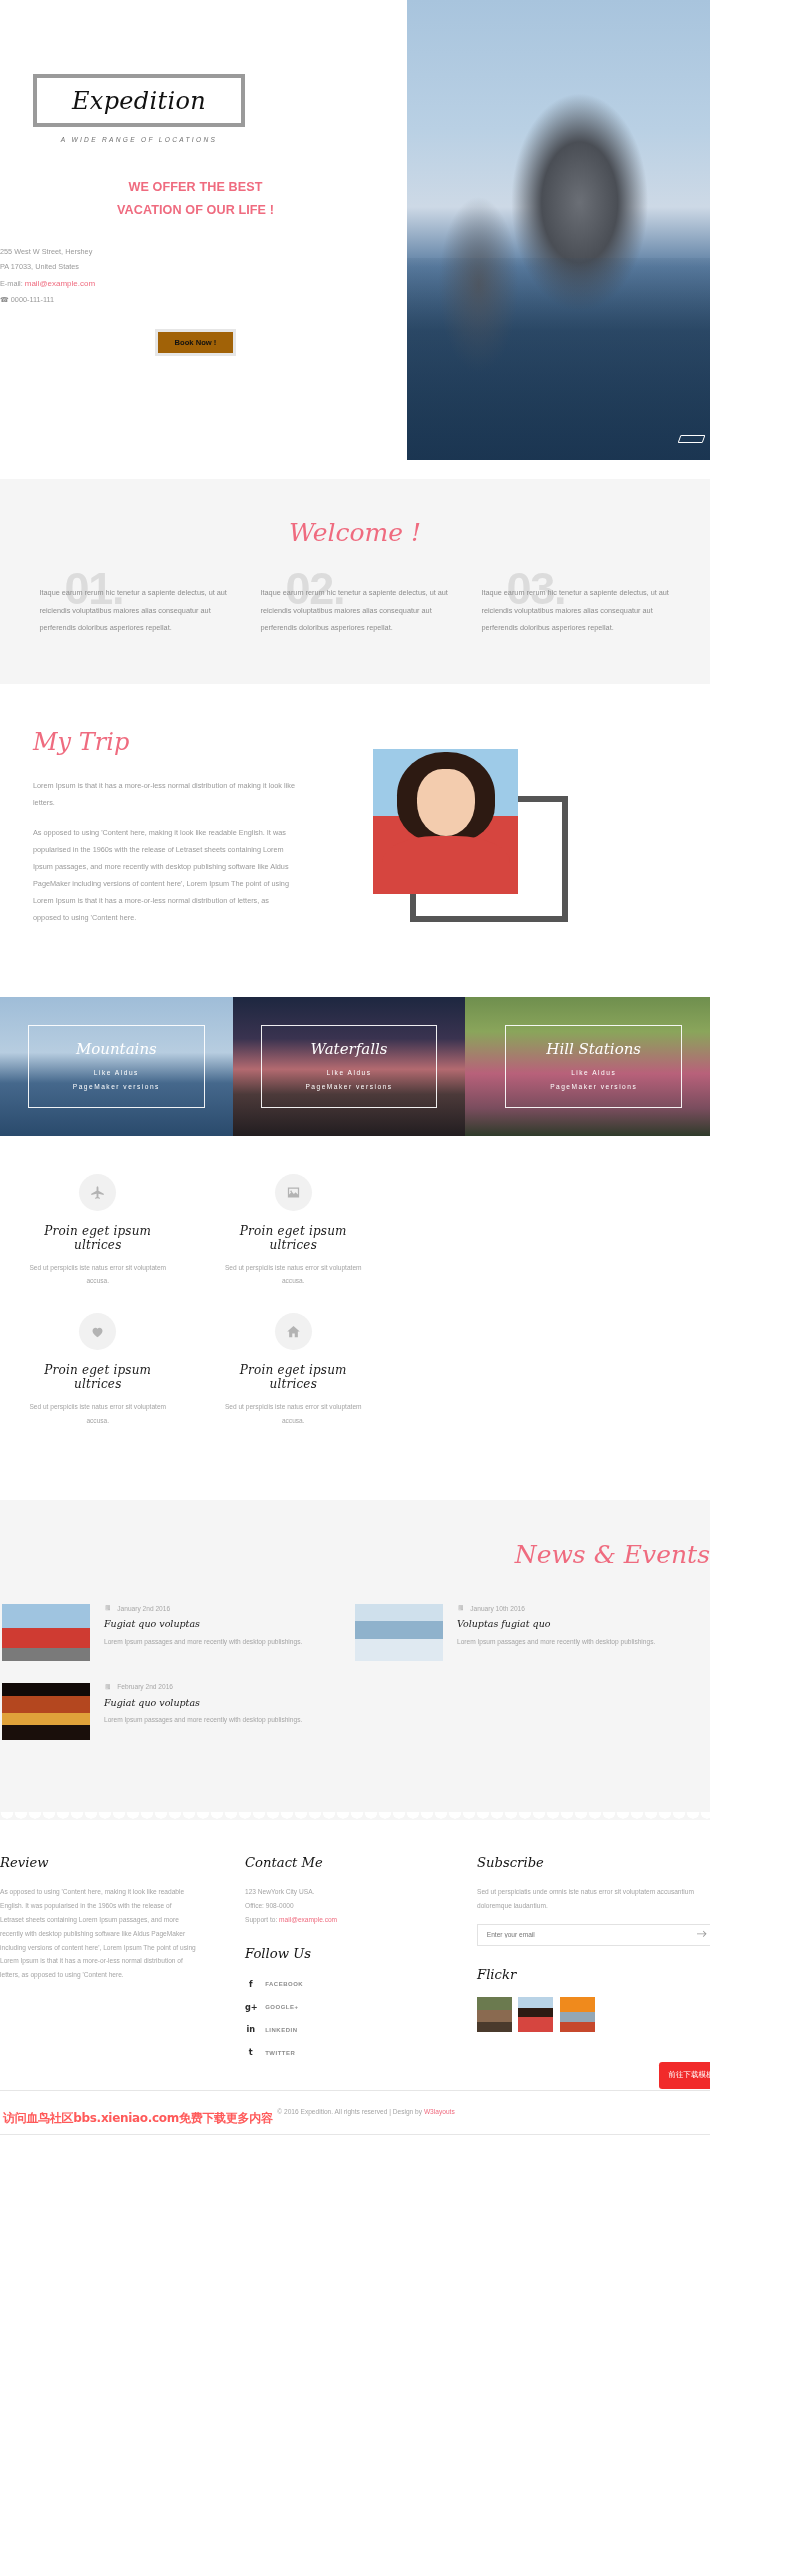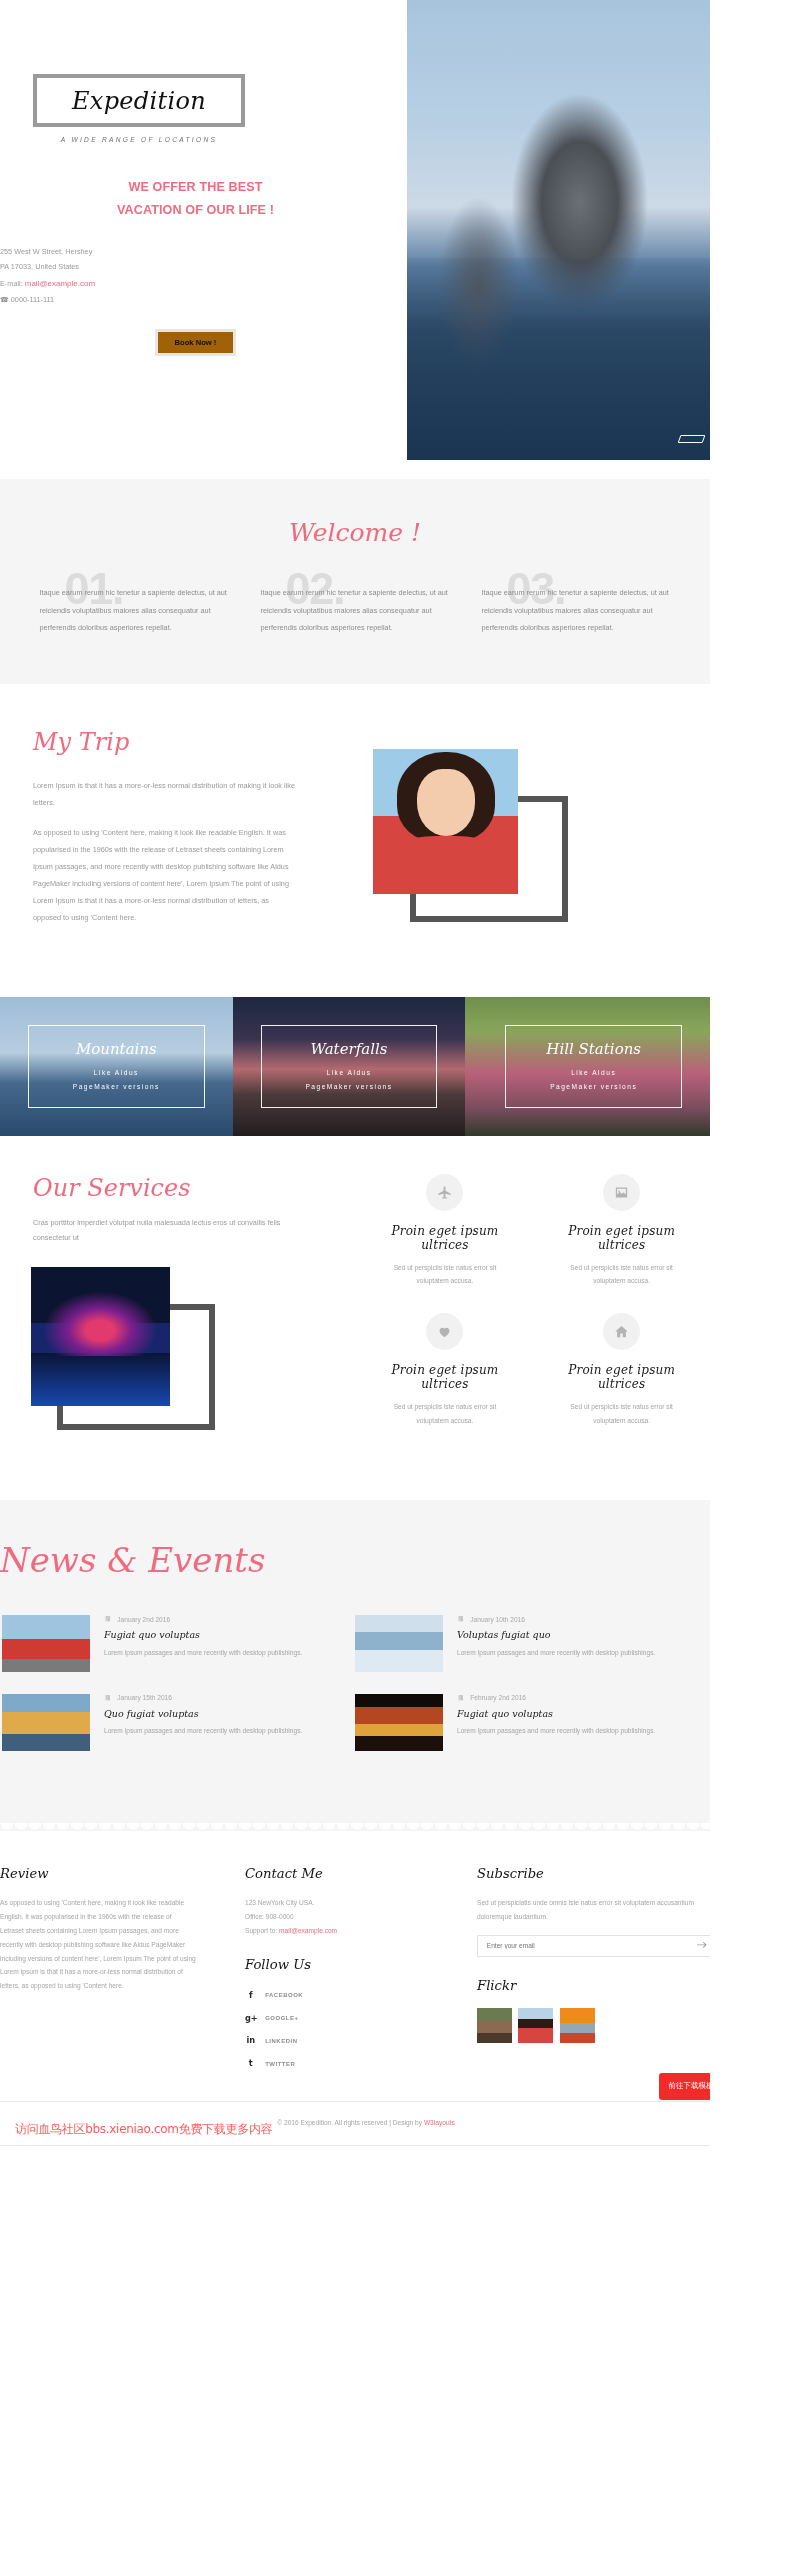--- a/index.html
+++ b/index.html
@@ -101,21 +101,21 @@
   .sp-blue{position:absolute;left:0;bottom:0;width:100%;height:38%;background:linear-gradient(rgba(20,60,200,.1),rgba(30,90,220,.75));}
   .srv-right { width:391px; display:flex; flex-wrap:wrap; }
   .srv-item { width:50%; text-align:center; padding:0 21.4px 25px; }
   .srv-ic { width:37px; height:37px; border-radius:50%; background:#f1f1f1; margin:0 auto 12.6px; display:flex; align-items:center; justify-content:center; color:#b3b3b3; }
   .srv-ic svg { width:15px; height:15px; fill:#b3b3b3; }
   .srv-item h4 { font-family:"DejaVu Serif", serif; font-style:italic; font-size:12px; color:#1a1a1a; font-weight:400; margin-bottom:8.8px; letter-spacing:0.2px;}
   .srv-item p { font-size:6.6px; line-height:2.1; color:#a5a5a5; }
 
   
   .news { background:#f5f5f5; padding:40px 0 45px; }
-  .news h2 { text-align:left; font-size:34px; margin-bottom:35px; }
+  .news h2 { text-align:right; font-size:25px; margin-bottom:35px; }
   .news-grid { width:706px; margin:0 auto; display:flex; flex-wrap:wrap; }
   .news-item { width:50%; display:flex; gap:14px; padding:0 11.4px 21.4px 0; }
   .news-thumb { width:88px; height:57px; flex:0 0 88px; }
   .nt1 { background:linear-gradient(#9fc4e0 0 42%, #cf3b32 42% 78%, #7a7a7a 78% 100%); }
   .nt2 { background:linear-gradient(#cfe0ec 0 30%, #8fb2cc 30% 62%, #dfe9f1 62% 100%); }
   .nt3 { background:linear-gradient(#7fa9c8 0 32%, #e0a94a 32% 70%, #3f5f7d 70% 100%); }
   .nt4 { background:linear-gradient(#120a08 0 22%, #b4471f 22% 52%, #e0a23a 52% 74%, #1a0f0b 74% 100%); }
   .news-body { flex:1; }
   .news-date { font-size:6.6px; color:#a8a8a8; margin-bottom:6.3px; display:flex; align-items:center; gap:5.7px;}
   .cal-ic { width:7.6px; height:7.6px; fill:#bdbdbd; }
@@ -145,21 +145,21 @@
   .sub-input button { border:0; background:transparent; padding:0 8.8px; cursor:pointer; color:#8c8c8c; font-size:8.8px; }
   .flickr-grid { display:flex; gap:6.3px; margin-top:10px; }
   .fk { width:35px; height:35px; }
   .fk1 { background:linear-gradient(#6b7a4f 0 38%, #8a6a50 38% 72%, #4a3a2c 72% 100%); }
   .fk2 { background:linear-gradient(#b9d3e6 0 30%, #2d1a12 30% 58%, #d6453f 58% 100%); }
   .fk3 { background:linear-gradient(#f08a1c 0 42%, #93a7b5 42% 72%, #c6482c 72% 100%); }
 
   .copybar { width:732px; margin:23px auto 0; border-top:0.6px solid #e6e6e6; padding:16.4px 0 19px; text-align:center; position:relative; }
   .copybar p { font-size:6.6px; color:#a5a5a5; }
   .copybar a { color:#ef6b7f; text-decoration:none; }
-  .watermark { position:absolute; left:15px; top:19px; font-size:12px; font-weight:normal; color:#ff5a5a; letter-spacing:-0.3px; font-family:"DejaVu Sans",sans-serif;}
+  .watermark { position:absolute; left:3px; top:19px; font-size:12px; font-weight:bold; color:#ff5a5a; letter-spacing:-0.3px; font-family:"DejaVu Sans",sans-serif;}
   .dl-btn { position:absolute; right:8.8px; top:-29px; background:#f12a2a; color:#fff; border:0; border-radius:3.2px; padding:8.2px 9.5px; font-size:7.6px; cursor:pointer; font-family:"DejaVu Sans",sans-serif; }
   .botline { width:732px; margin:0 auto; border-top:0.6px solid #e6e6e6; height:0.6px; }
 </style>
 </head>
 <body>
 
 <div class="wrap">
 
   <section class="hero">
     <div class="hero-right">
@@ -301,31 +301,20 @@
     <div class="ban ban3">
       <div class="ban-inner">
         <h3>Hill Stations</h3>
         <p>Like Aldus</p>
         <p>PageMaker versions</p>
       </div>
     </div>
   </section>
 
   <section class="services">
-    <div class="srv-left">
-      <h2 class="script">Our Services</h2>
-      <p>Cras porttitor imperdiet volutpat nulla malesuada lectus eros ut convallis felis consectetur ut</p>
-      <div class="srv-photo-wrap">
-        <div class="srv-frame"></div>
-        <div class="srv-photo">
-          <div class="sp-glow"></div>
-          <div class="sp-blue"></div>
-        </div>
-      </div>
-    </div>
     <div class="srv-right">
       <div class="srv-item">
         <div class="srv-ic">
           <svg viewBox="0 0 24 24">
               <path d="M12 2c-.9 0-1.5 1.2-1.5 3v4.2L2 14v2l8.5-2.2V19l-2.5 1.6V22l4-1 4 1v-1.4L13.5 19v-5.2L22 16v-2l-8.5-4.8V5c0-1.8-.6-3-1.5-3z"></path>
             </svg>
         </div>
         <h4>Proin eget ipsum ultrices</h4>
         <p>Sed ut perspiciis iste natus error sit voluptatem accusa.</p>
       </div>
@@ -384,33 +373,20 @@
             <svg class="cal-ic" viewBox="0 0 24 24">
                 <path d="M5 4h14v16H5V4zm2 4v2h2V8H7zm4 0v2h2V8h-2zm4 0v2h2V8h-2zM7 12v2h2v-2H7zm4 0v2h2v-2h-2zm4 0v2h2v-2h-2zM7 16v2h2v-2H7zm4 0v2h2v-2h-2z"></path>
               </svg>
             <span>January 10th 2016</span>
           </div>
           <h4>Voluptas fugiat quo</h4>
           <p>Lorem Ipsum passages and more recently with desktop publishings.</p>
         </div>
       </article>
 
-      <article class="news-item">
-        <div class="news-thumb nt3"></div>
-        <div class="news-body">
-          <div class="news-date">
-            <svg class="cal-ic" viewBox="0 0 24 24">
-                <path d="M5 4h14v16H5V4zm2 4v2h2V8H7zm4 0v2h2V8h-2zm4 0v2h2V8h-2zM7 12v2h2v-2H7zm4 0v2h2v-2h-2zm4 0v2h2v-2h-2zM7 16v2h2v-2H7zm4 0v2h2v-2h-2z"></path>
-              </svg>
-            <span>January 15th 2016</span>
-          </div>
-          <h4>Quo fugiat voluptas</h4>
-          <p>Lorem Ipsum passages and more recently with desktop publishings.</p>
-        </div>
-      </article>
 
       <article class="news-item">
         <div class="news-thumb nt4"></div>
         <div class="news-body">
           <div class="news-date">
             <svg class="cal-ic" viewBox="0 0 24 24">
                 <path d="M5 4h14v16H5V4zm2 4v2h2V8H7zm4 0v2h2V8h-2zm4 0v2h2V8h-2zM7 12v2h2v-2H7zm4 0v2h2v-2h-2zm4 0v2h2v-2h-2zM7 16v2h2v-2H7zm4 0v2h2v-2h-2z"></path>
               </svg>
             <span>February 2nd 2016</span>
           </div>

